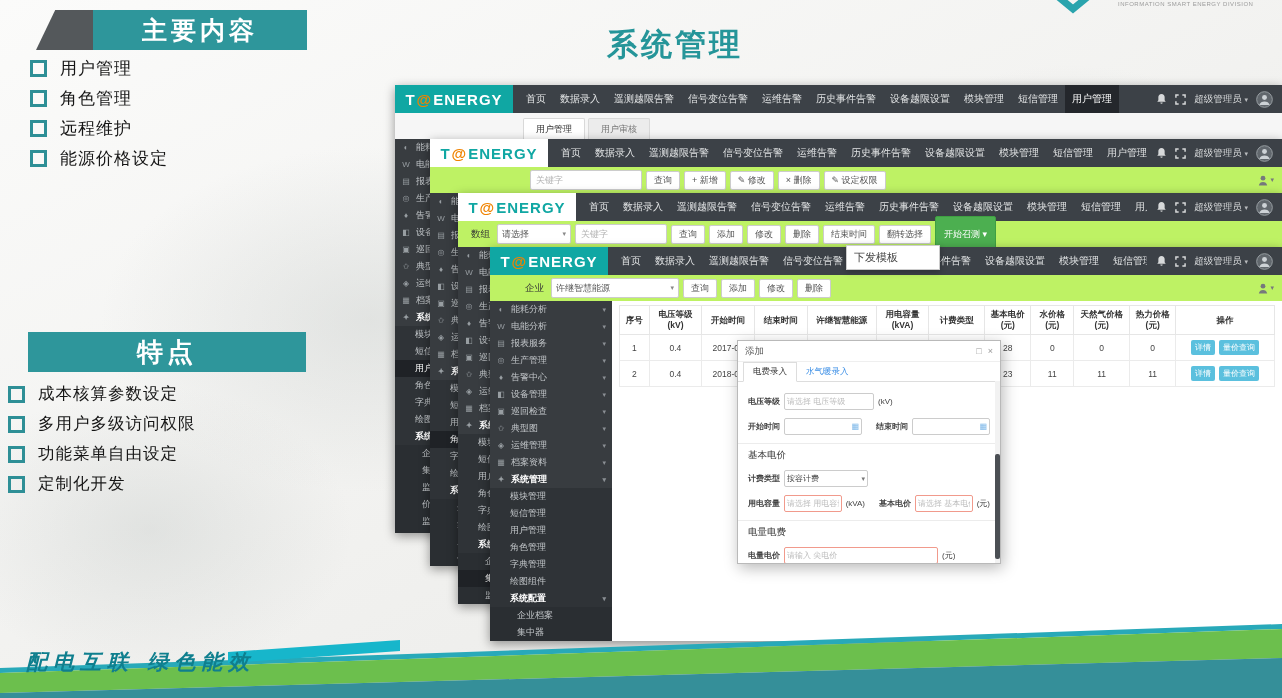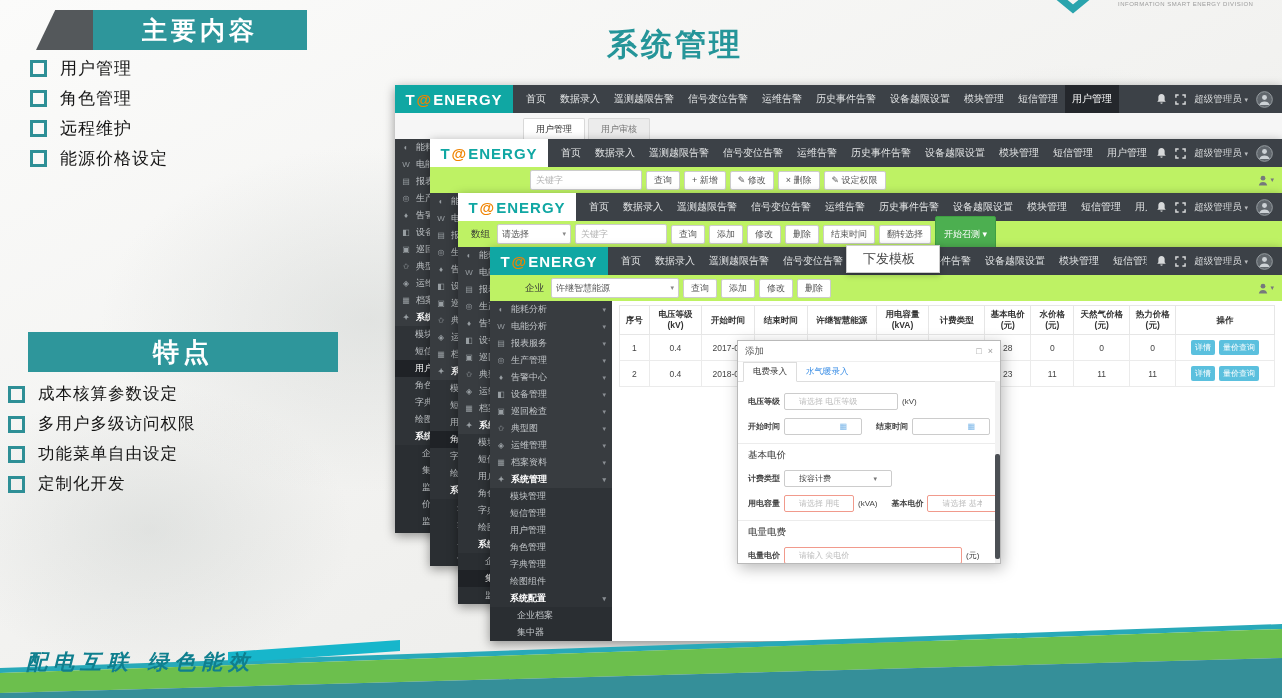--- a/index.html
+++ b/index.html
@@ -12,21 +12,21 @@
   #blob2{left:-60px;top:380px;width:420px;height:300px}
   #blob3{left:700px;top:420px;width:640px;height:300px}
   #blob4{left:860px;top:60px;width:420px;height:260px}
 
   
   #ribbon-dark{position:absolute;left:36px;top:10px;width:64px;height:40px;background:#54585b;
                clip-path:polygon(30% 0,100% 0,100% 100%,0 100%);z-index:2}
   .banner{position:absolute;background:#2e969b;color:#fff;font-weight:bold;z-index:3;
           display:flex;align-items:center;justify-content:center;letter-spacing:4px}
   #banner-main{left:93px;top:10px;width:214px;height:40px;font-size:25px}
-  #banner-features{left:28px;top:332px;width:310px;height:40px;font-size:26px}
+  #banner-features{left:28px;top:332px;width:278px;height:40px;font-size:26px}
   .bullets{position:absolute;z-index:3}
   #main-points{left:30px;top:58px}
   #feature-points{left:8px;top:384px}
   .brow{display:flex;align-items:center;gap:13px;margin-bottom:10px;height:20px}
   .sq{width:11px;height:11px;border:3px solid #2e8f96;flex:0 0 auto}
   .btext{font-family:"DejaVu Serif",serif;font-size:17px;color:#151515;letter-spacing:1px;white-space:nowrap}
   #feature-points .btext{font-size:16.5px}
   #center-title{position:absolute;left:540px;top:24px;width:270px;text-align:center;margin:0;z-index:3;
                 font-size:31px;color:#259599;letter-spacing:3px;font-weight:bold}
   #corner-logo{position:absolute;left:1040px;top:-9px;z-index:2;display:flex;align-items:flex-start;gap:12px}
@@ -93,35 +93,35 @@
   .ptable{width:calc(100% - 14px);margin:4px 7px;border-collapse:collapse;table-layout:fixed}
   .ptable th{border:1px solid #e6e6e6;font-size:8.5px;color:#333;padding:3px 1px;line-height:1.3;
              font-weight:bold;background:#fff}
   .ptable td{border:1px solid #ebebeb;font-size:8.5px;color:#444;text-align:center;padding:5px 1px;
              white-space:nowrap;overflow:hidden}
   .abtn{display:inline-block;background:#5bc0de;color:#fff;font-size:8px;padding:2px 4px;
         border-radius:2px;margin:0 2px;white-space:nowrap}
 
   #dropdown-panel{position:absolute;left:846px;top:245px;width:92px;z-index:35;background:#fff;
                   border:1px solid #ccc;box-shadow:0 2px 6px rgba(0,0,0,.25)}
-  .dd-item{font-size:13px;color:#444;padding:4px 16px}
+  .dd-item{font-size:11px;color:#444;padding:4px 7px}
 
   #modal{position:absolute;left:737px;top:340px;width:262px;height:222px;background:#fff;
          border:1px solid #b9b9b9;box-shadow:2px 4px 14px rgba(0,0,0,.28);z-index:40;overflow:hidden}
   .m-head{height:20px;display:flex;align-items:center;padding:0 7px;font-size:9.5px;color:#555;
           border-bottom:1px solid #efefef}
   .m-icons{margin-left:auto;display:flex;gap:6px;color:#999;font-size:9px}
   .m-tabs{height:19px;display:flex;align-items:flex-end;border-bottom:1px solid #ddd;padding-left:5px}
   .mtab{font-size:8.5px;padding:3px 9px;color:#333}
   .mtab.active{border:1px solid #ddd;border-bottom:1px solid #fff;margin-bottom:-1px;background:#fff}
   .mtab.blue{color:#3a8ee6}
   .m-body{padding:3px 10px 0;position:relative}
   .frow{display:flex;align-items:center;margin:8px 0;gap:4px}
   .flabel{font-weight:bold;color:#444;font-size:8px;white-space:nowrap}
-  .finput{border:1px solid #ccc;height:15px;display:flex;align-items:center;padding:0 14px;
+  .finput{border:1px solid #ccc;height:15px;display:flex;align-items:center;padding:0 2px;
           border-radius:2px;background:#fff;min-width:40px}
   .ph{color:#bbb;font-size:8px;white-space:nowrap;overflow:hidden}
   .finput.red{border-color:#f19a8c}
   .finput.date{width:72px}
   .cal{margin-left:auto;color:#7ab6e8;font-size:8px}
   .finput.sel{width:78px}
   .val{color:#444;font-size:8px}
   .car2{margin-left:auto;color:#777;font-size:7px}
   .unit{font-size:8px;color:#444;white-space:nowrap}
   .w86{width:84px}.w74{width:70px}.w150{width:148px}

